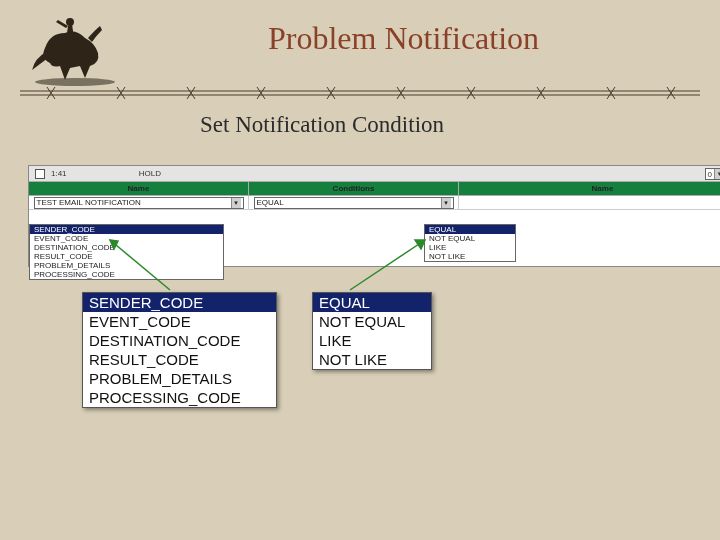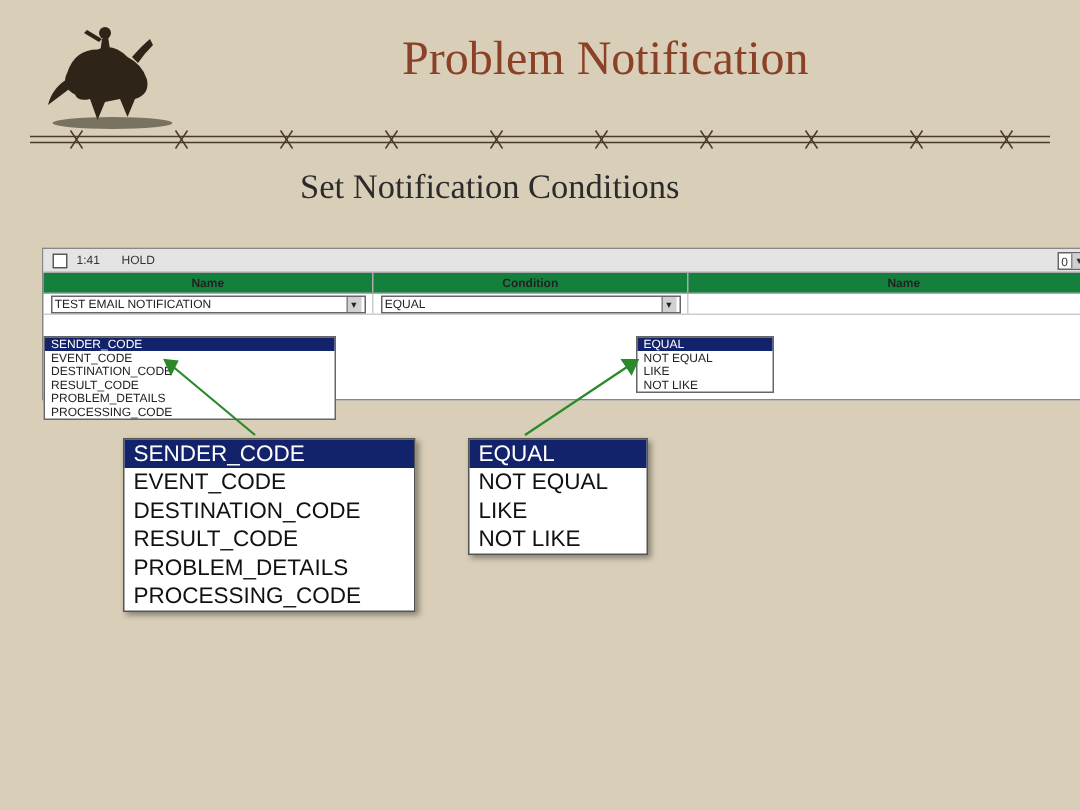--- a/index.html
+++ b/index.html
@@ -294,39 +294,39 @@
           <line x1="5" y1="1" x2="-3" y2="13"></line>
         </g>
       <g transform="translate(650,0)">
           <line x1="-3" y1="1" x2="5" y2="13"></line>
           <line x1="5" y1="1" x2="-3" y2="13"></line>
         </g>
     </g>
   </svg>
 </div>
 
-<div class="subtitle">Set Notification Conditions</div>
+<div class="subtitle">Set Notification Condition</div>
 
 <div class="panel">
   <div class="panel-top">
     <span class="chk"></span>
     <span style="width:30px">1:41</span>
-    <span style="width:80px;text-align:left">HOLD</span>
+    <span style="width:80px;text-align:right">HOLD</span>
     <div class="sel-right">
       <span class="tiny-select">
         <span>0</span>
         <span class="dd">▾</span>
       </span>
       <span class="tiny-select" style="width:14px;justify-content:center">-</span>
     </div>
   </div>
 
   <div class="panel-head">
     <div class="col-name">Name</div>
-    <div class="col-cond">Condition</div>
+    <div class="col-cond">Conditions</div>
     <div class="col-val">Name</div>
   </div>
 
   <div class="panel-row" style="position:relative">
     <div class="cell col-name">
       <span class="sel-mid" style="width:210px">
         <span>TEST EMAIL NOTIFICATION</span>
         <span class="dd">▾</span>
       </span>
     </div>

